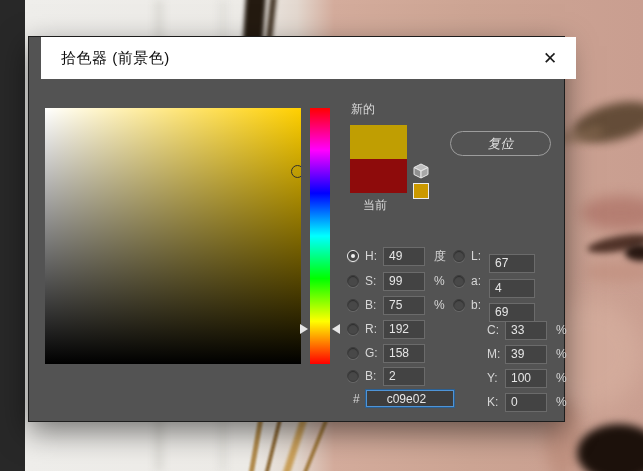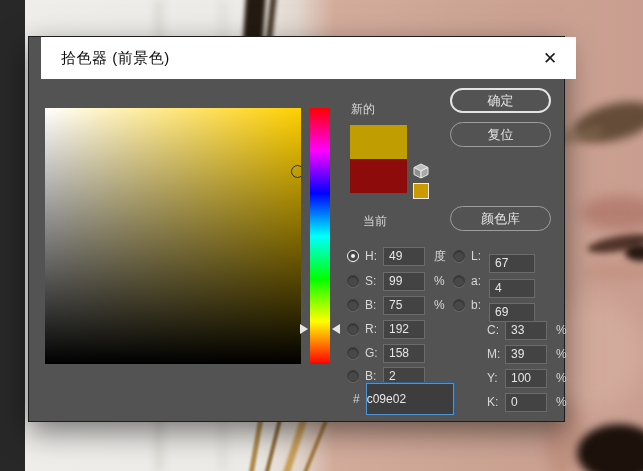--- a/index.html
+++ b/index.html
@@ -45,51 +45,51 @@
   
   .hue-slider { position:absolute; left:281px; top:71px; width:20px; height:256px;
     background:linear-gradient(to bottom,#ff0000 0%,#ff00ff 16.6%,#0000ff 33.3%,#00ffff 50%,#00ff00 66.6%,#ffff00 83.3%,#ff0000 100%); }
   .hue-arrow { position:absolute; width:0; height:0; border-top:5px solid transparent; border-bottom:5px solid transparent; }
   .hue-arrow.la { left:271px; top:287px; border-left:8px solid #e6e6e6; }
   .hue-arrow.ra { left:303px; top:287px; border-right:8px solid #e6e6e6; }
 
   
   .sw-label { position:absolute; font-size:12px; color:#d9d9d9; }
   .new-label { left:322px; top:64px; }
-  .cur-label { left:334px; top:176px; }
+  .cur-label { left:334px; top:160px; }
   .swatch { position:absolute; left:321px; width:57px; height:34px; }
   .sw-new { top:88px; }
   .sw-cur { top:122px; }
   .cube-wrap { position:absolute; left:383px; top:125px; width:18px; height:18px; }
   .websafe { position:absolute; left:384px; top:146px; width:16px; height:16px; border:1px solid #ededed; }
 
   
   .btn { position:absolute; left:421px; width:101px; height:25px; border-radius:13px; background:transparent;
          border:1px solid #9d9d9d; color:#e3e3e3; font-size:13px; display:flex; align-items:center; justify-content:center;
          cursor:pointer; font-family:inherit; }
   .btn.ok { top:51px; border:2px solid #e4e4e4; }
-  .btn.reset { top:85px; }
+  .btn.reset { top:94px;font-style:italic; }
   .btn.add { top:127px; }
   .btn.lib { top:169px; }
 
   
   .row { position:absolute; height:20px; display:flex; align-items:center; }
   .radio { width:12px; height:12px; border-radius:50%; background:#484848; border:1px solid #3c3c3c;
            box-shadow:inset 0 1px 1px rgba(0,0,0,.4), 0 1px 0 rgba(255,255,255,.12); margin-right:6px; cursor:pointer; flex:none; }
   .radio.sel { border:1px solid #f0f0f0; position:relative; }
   .radio.sel::after { content:""; position:absolute; left:3px; top:3px; width:4px; height:4px; border-radius:50%; background:#f0f0f0; }
   .flabel { font-size:12px; color:#d6d6d6; width:18px; flex:none; }
   .fin { width:42px; height:19px; background:#434343; border:1px solid #6b6b6b; color:#e6e6e6; font-size:12px;
          padding-left:5px; font-family:inherit; outline:none; flex:none; }
   .fin.wide { width:46px;margin-top:14px; }
   .funit { font-size:12px; color:#d6d6d6; margin-left:9px; }
   .hexrow { position:absolute; left:324px; top:351px; display:flex; align-items:center; height:21px; }
   .hexlabel { font-size:12px; color:#d6d6d6; margin-right:6px; }
-  .hexin { width:88px; height:32px; background:#3d3d3d; border:1px solid #4f94d6; box-shadow:0 0 0 1px #2b5e8f;
-           color:#e8e8e8; font-size:12px; padding-left:0; font-family:inherit; outline:none; }
+  .hexin { width:88px; height:17px; background:#3d3d3d; border:1px solid #4f94d6; box-shadow:0 0 0 1px #2b5e8f;
+           color:#e8e8e8; font-size:12px; padding-left:20px; font-family:inherit; outline:none; }
 
   
   .cbrow { position:absolute; left:12px; top:350px; display:flex; align-items:center; }
   .cbox { width:14px; height:14px; background:#4a4a4a; border:1px solid #919191; margin-right:9px; cursor:pointer; }
   .cblabel { font-size:12px; color:#cfcfcf; }
 </style>
 </head>
 <body>
 
 <div class="stage">
@@ -138,23 +138,21 @@
 
     <div class="cube-wrap">
       <svg width="18" height="18" viewBox="0 0 18 18">
         <polygon points="9,2 16,5.5 9,9 2,5.5" fill="#bfbfbf" stroke="#e8e8e8" stroke-width="1"></polygon>
         <polygon points="2,5.5 9,9 9,16 2,12.5" fill="#8f8f8f" stroke="#e8e8e8" stroke-width="1"></polygon>
         <polygon points="16,5.5 9,9 9,16 16,12.5" fill="#a8a8a8" stroke="#e8e8e8" stroke-width="1"></polygon>
       </svg>
     </div>
     <div class="websafe" style="background-color: rgb(204, 153, 0);"></div>
 
-    <button class="btn ok">确定</button>
     <button class="btn reset">复位</button>
-    <button class="btn lib">颜色库</button>
 
     <div class="row" style="left:318px; top:209px;">
       <span class="radio sel"></span>
       <span class="flabel">H:</span>
       <input class="fin" value="49" style="">
       <span class="funit">度</span>
     </div>
     <div class="row" style="left:318px; top:234px;">
       <span class="radio"></span>
       <span class="flabel">S:</span>

